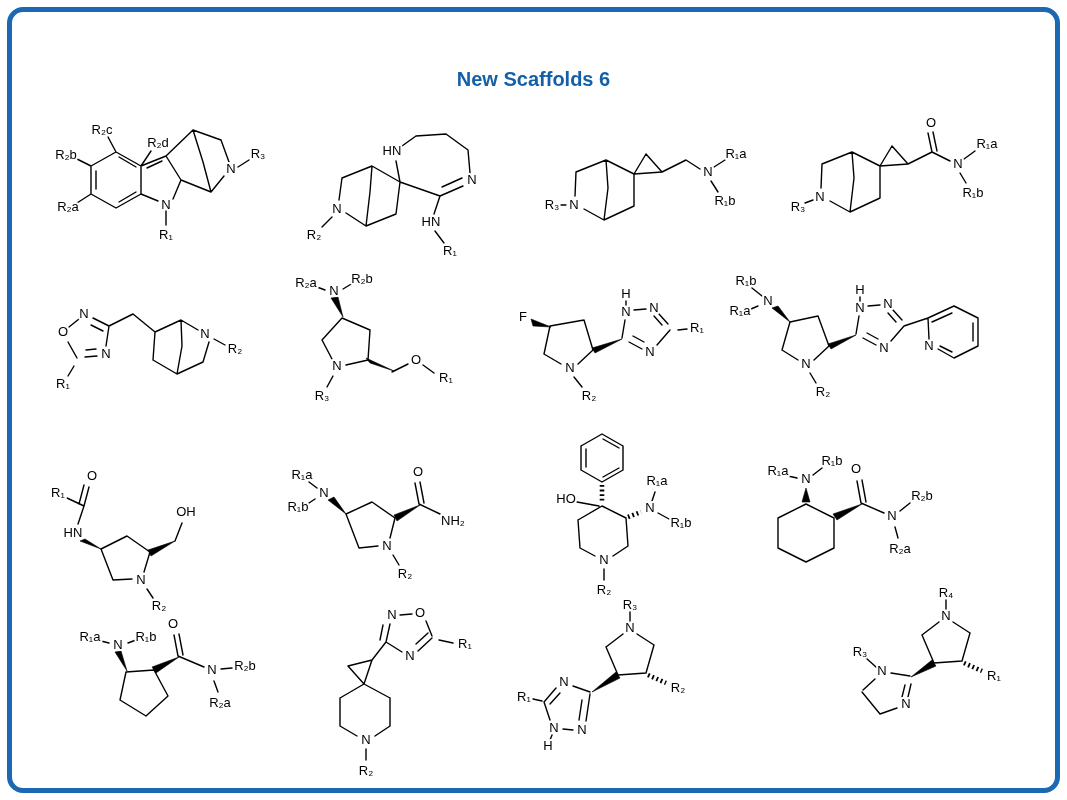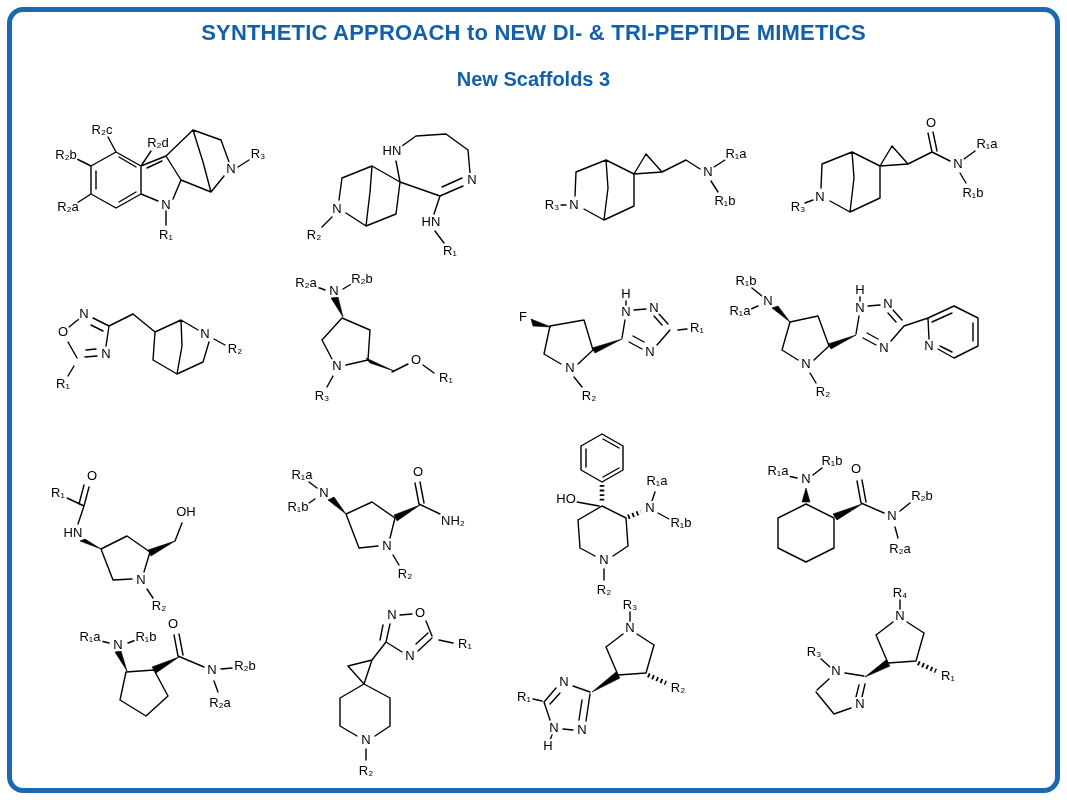--- a/index.html
+++ b/index.html
@@ -15,22 +15,21 @@
   .w{fill:#000;stroke:#000;stroke-width:.6;}
   .h{fill:none;stroke:#000;stroke-width:4.6;stroke-dasharray:1.8,2.8;}
   .t{font-size:13px;fill:#000;text-anchor:middle;dominant-baseline:middle;
      paint-order:stroke;stroke:#fff;stroke-width:4px;stroke-linejoin:round;}
 </style>
 </head>
 <body>
 
 <div class="page">
   <div class="frame"></div>
-  <div class="title">SYNTHETIC APPROACH to NEW DI- &amp; TRI-PEPTIDE MIMETICS</div>
-  <div class="subtitle">New Scaffolds 3</div>
+  <div class="subtitle">New Scaffolds 6</div>
 
   <div class="mol" style="left:44px;top:110px">
     <svg width="230" height="165" viewBox="0 0 230 165">
       <path class="b" d="M72,42 L97,56 M97,56 L97,84 M97,84 L72,98 M72,98 L47,84 M47,84 L47,56 M47,56 L72,42 M75,47 L92,57 M92,82 L75,92 M52,79 L52,61 M72,42 L64,27 M97,56 L107,41 M47,56 L33,49 M47,84 L33,93 M97,84 L114,91 M129,89 L137,70 M137,70 L122,46 M122,46 L97,56 M118,51 L103,58 M122,101 L122,115 M137,70 L167,82 M167,82 L180,66 M185,52 L177,30 M177,30 L149,20 M149,20 L122,46 M149,20 L159,52 M159,52 L167,82 M194,57 L205,50"></path>
       <text class="t" x="58" y="21">R₂c</text>
       <text class="t" x="114" y="34">R₂d</text>
       <text class="t" x="22" y="46">R₂b</text>
       <text class="t" x="24" y="98">R₂a</text>
       <text class="t" x="122" y="96">N</text>
       <text class="t" x="122" y="126">R₁</text>
@@ -229,21 +228,21 @@
       <text class="t" x="128" y="39">N</text>
       <text class="t" x="176" y="99">R₂</text>
       <text class="t" x="62" y="93">N</text>
       <text class="t" x="22" y="108">R₁</text>
       <text class="t" x="52" y="139">N</text>
       <text class="t" x="80" y="141">N</text>
       <text class="t" x="46" y="157">H</text>
     </svg>
   </div>
 
-  <div class="mol" style="left:778px;top:580px">
+  <div class="mol" style="left:824px;top:580px">
     <svg width="205" height="165" viewBox="0 0 205 165">
       <path class="b" d="M122,20 L122,29 M129,42 L146,53 M146,53 L138,81 M138,81 L110,83 M110,83 L98,55 M98,55 L115,42 M86,96 L67,93 M51,99 L39,110 M38,112 L56,134 M56,134 L73,128 M84,117 L87,104 M78,117 L81,105 M42,78 L52,87"></path>
       <polygon class="w" points="108,80 112,86 87,97"></polygon>
       <line class="h" x1="140" y1="83" x2="158" y2="91"></line>
       <text class="t" x="122" y="14">R₄</text>
       <text class="t" x="122" y="37">N</text>
       <text class="t" x="170" y="97">R₁</text>
       <text class="t" x="36" y="73">R₃</text>
       <text class="t" x="58" y="92">N</text>
       <text class="t" x="82" y="125">N</text>

